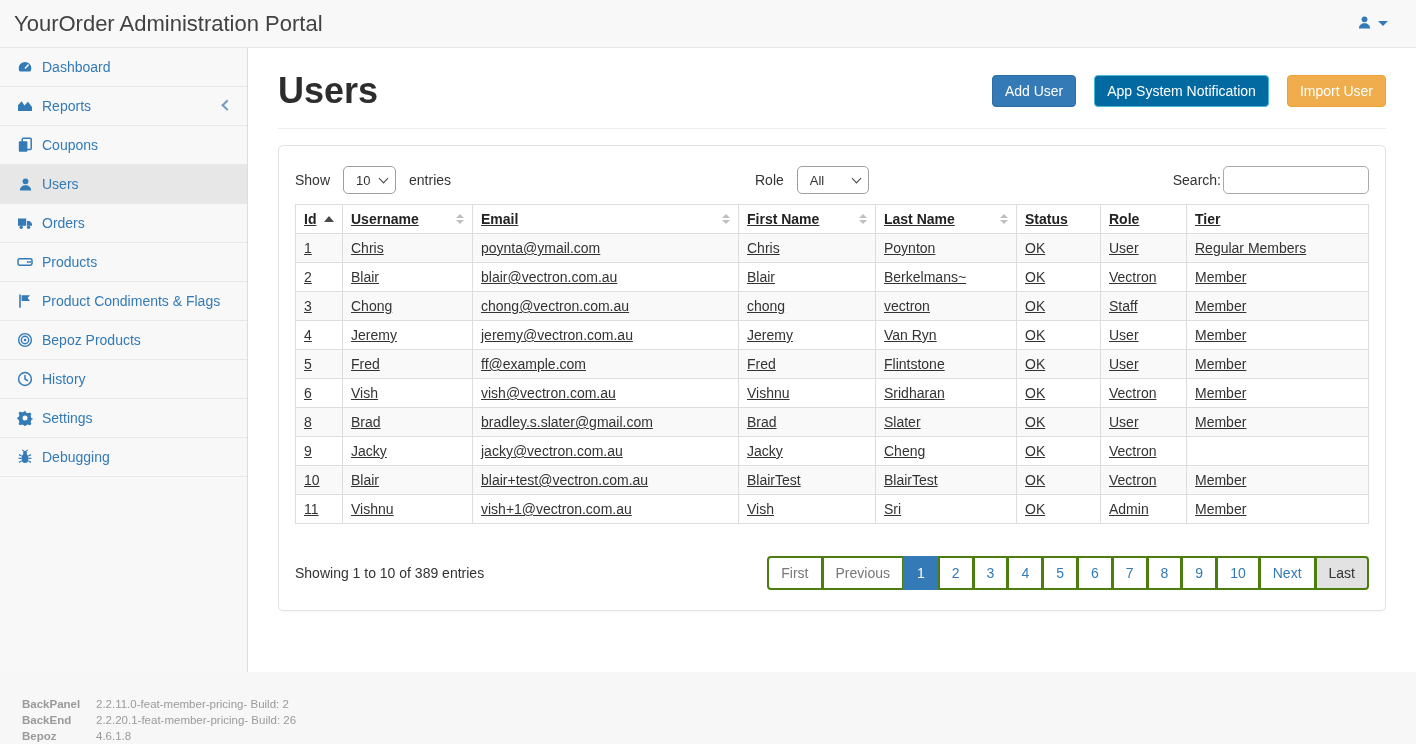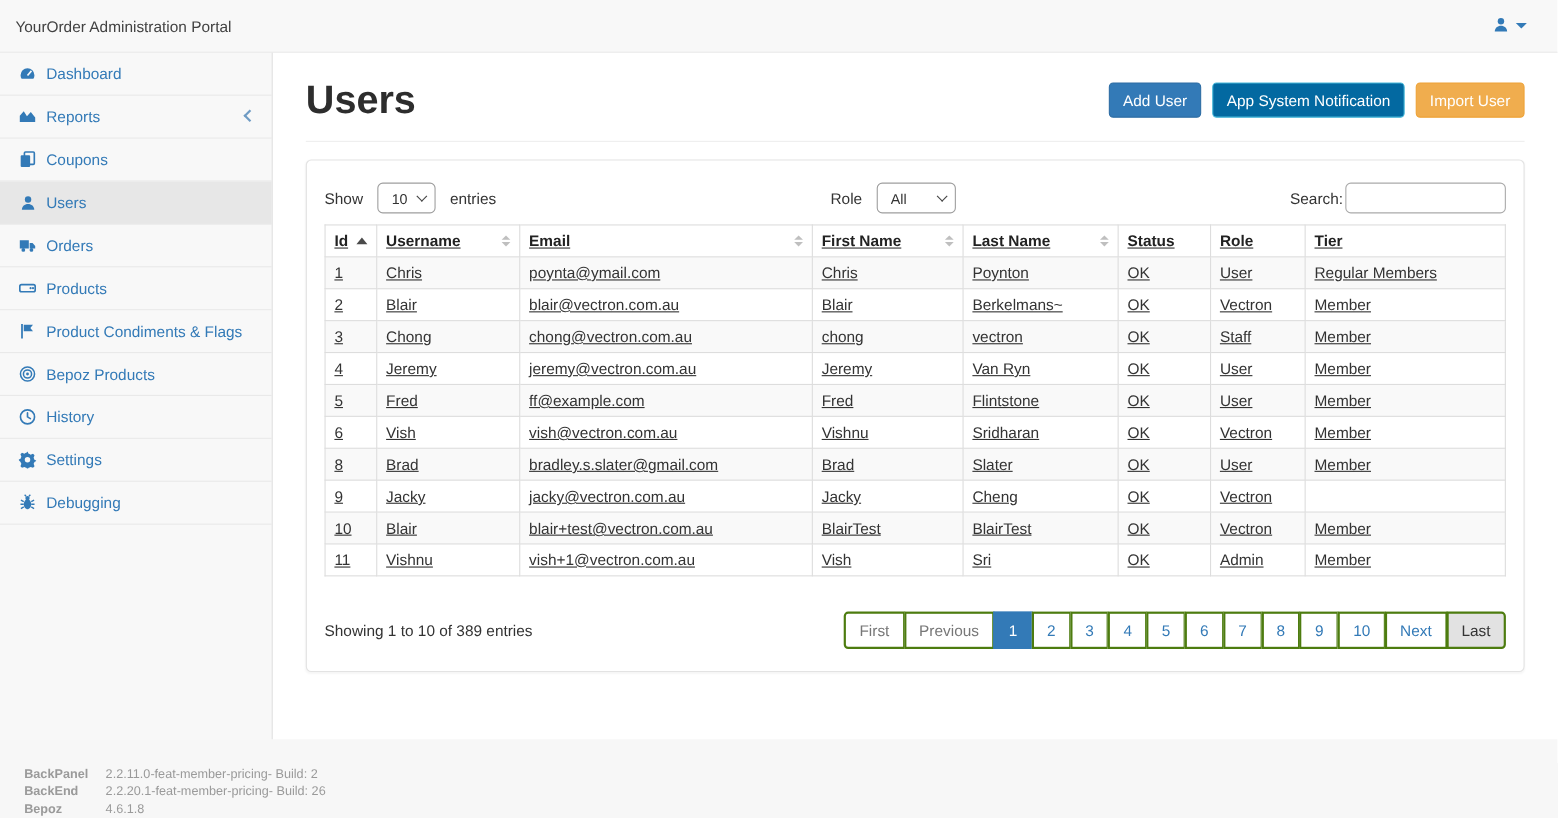--- a/index.html
+++ b/index.html
@@ -7,21 +7,21 @@
   body {
     font-family: "Liberation Sans", "DejaVu Sans", sans-serif;
     font-size: 14px; color: #333; background: #fff; overflow: hidden;
   }
   
   .navbar {
     height: 48px; background: #f8f8f8; border-bottom: 1px solid #e7e7e7;
     display: flex; align-items: center; justify-content: space-between;
     padding: 0 28px 0 14px;
   }
-  .navbar-title { font-size: 14px; color: #424242; }
+  .navbar-title { font-size: 22px; color: #424242; }
   .navbar-user { display: flex; align-items: center; gap: 6px; color: #337ab7; cursor: pointer; }
   .caret-down {
     width: 0; height: 0; border-left: 5px solid transparent;
     border-right: 5px solid transparent; border-top: 5px solid #337ab7;
   }
   
   .layout { display: flex; height: 624px; }
   .sidebar {
     width: 248px; min-width: 248px; background: #f8f8f8;
     border-right: 1px solid #ddd; height: 100%;
@@ -39,21 +39,21 @@
   .side-item svg { display: block; }
   .chev {
     position: absolute; right: 16px; top: 50%; width: 8px; height: 8px;
     border-left: 2px solid #6f9bc4; border-bottom: 2px solid #6f9bc4;
     transform: translateY(-60%) rotate(45deg);
   }
   
   .main { flex: 1; padding: 0 30px; background: #fff; overflow: hidden; }
   .page-head { display: flex; align-items: center; justify-content: space-between; margin-top: 22px; }
   h1.page-title { font-size: 36px; font-weight: bold; color: #2d2d2d; }
-  .actions { display: flex; gap: 10px; }
+  .actions { display: flex; gap: 18px; }
   .btn {
     border: 1px solid transparent; border-radius: 4px; color: #fff;
     font-size: 14px; padding: 7px 12px; cursor: pointer;
     font-family: inherit;
   }
   .btn-primary { background: #337ab7; border-color: #2e6da4; }
   .btn-info    { background: #0369a1; border-color: #46b8da; text-align: center; }
   .btn-warning { background: #f0ad4e; border-color: #eea236; }
   hr.head-rule { border: none; border-top: 1px solid #eee; margin: 16px 0 16px 0; }
   .panel {

